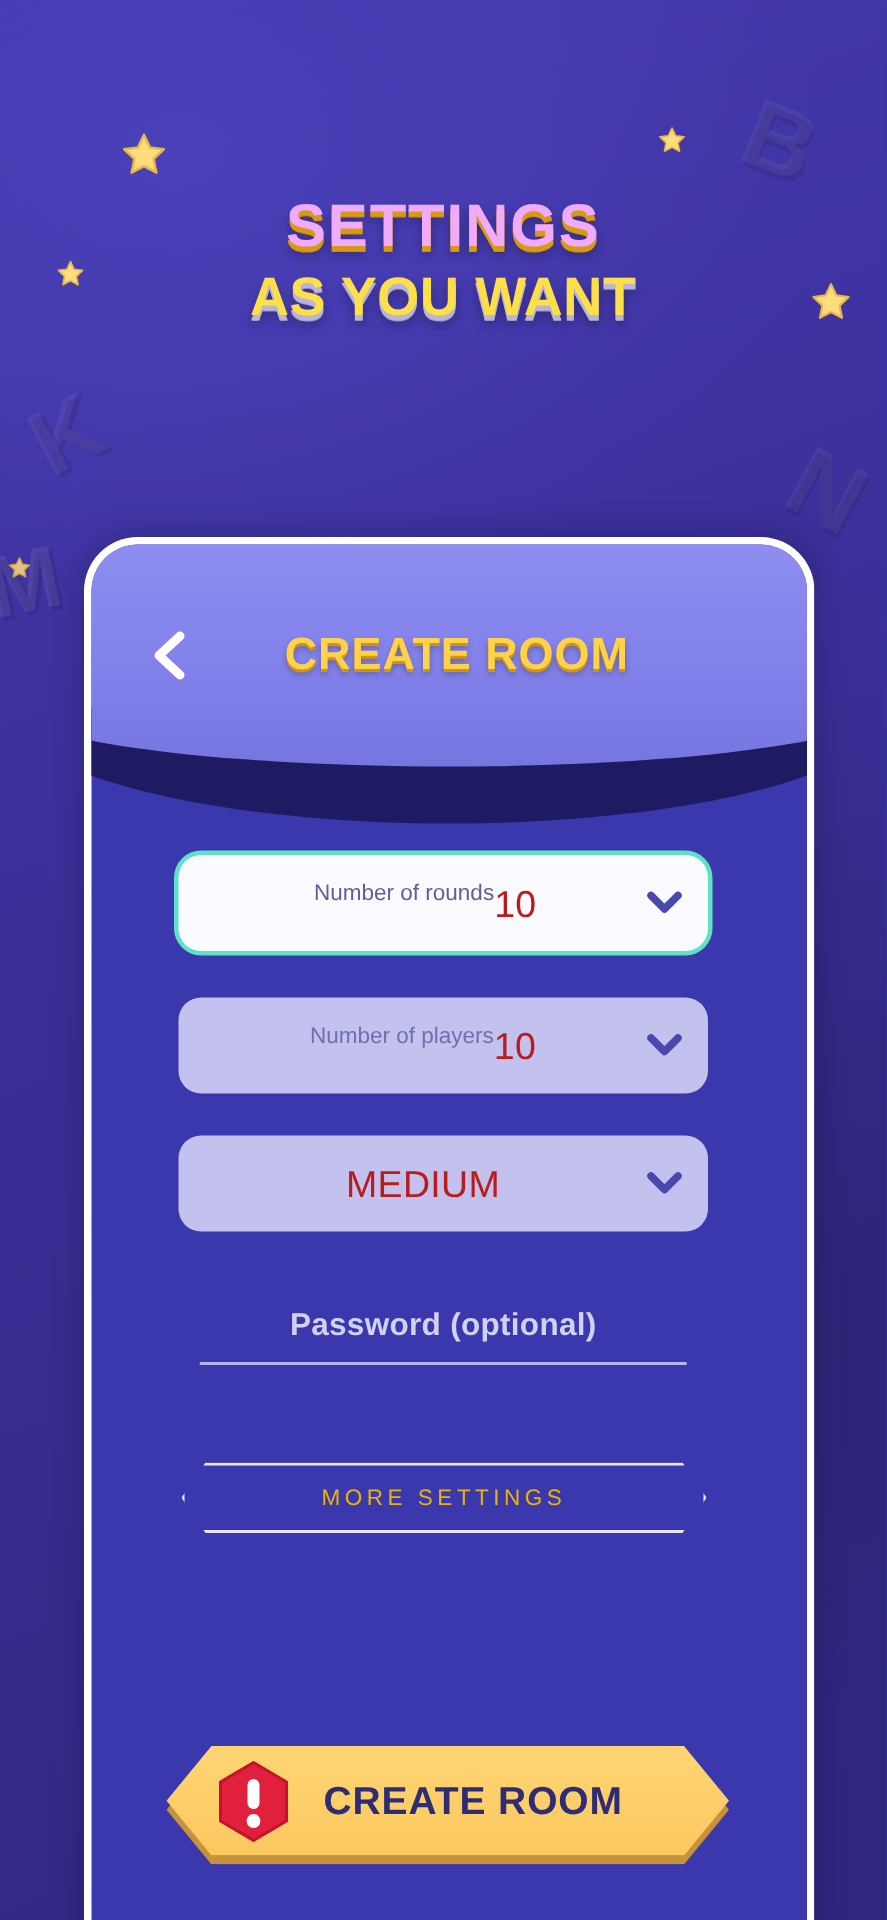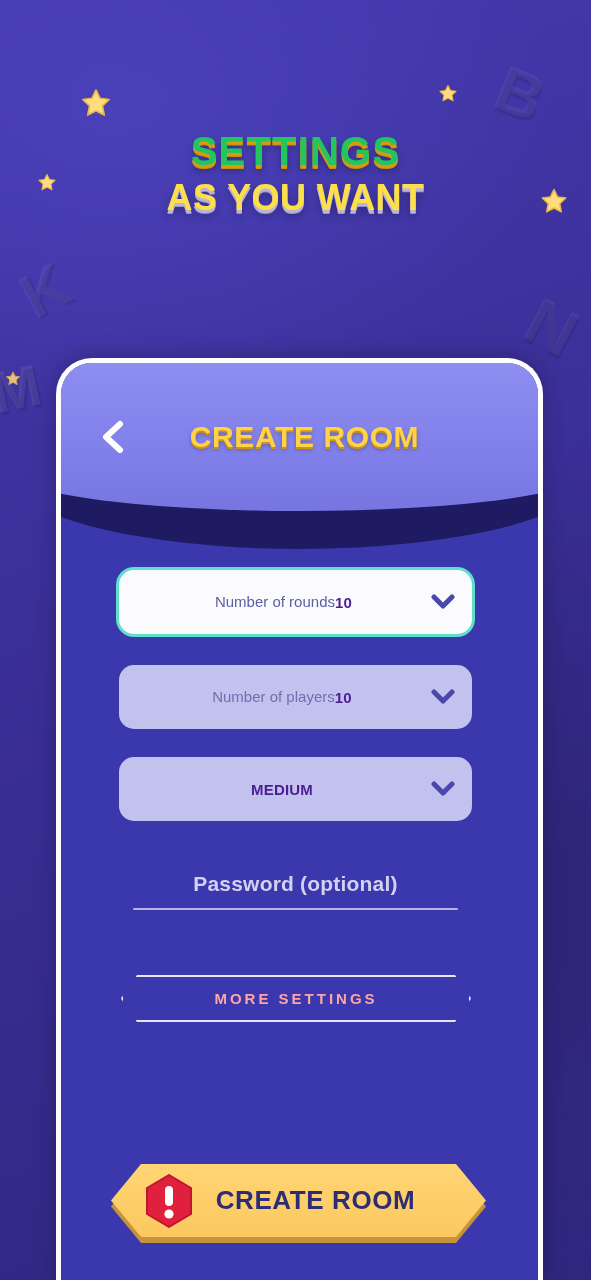--- a/index.html
+++ b/index.html
@@ -31,21 +31,21 @@
 
   .star { position:absolute; }
 
   
   .title-block {
     position:absolute; top:131px; left:0; right:0;
     text-align:center; z-index:4;
   }
   .title-main {
     font-size:40px; font-weight:900; letter-spacing:1.2px;
-    color:#22c55e;
+    color:#f0abfc;
     text-shadow:
       0 3px 0 #d99a10,
       0 4px 0 #c98c0c,
       0 6px 7px rgba(0,0,0,0.33);
     line-height:1.0;
   }
   .title-sub {
     margin-top:9px;
     font-size:36px; font-weight:900; letter-spacing:0.4px;
     color:#fde047;
@@ -128,21 +128,21 @@
   .field.normal {
     background:#c3c2ef;
     padding-left:15px;
   }
   .field-texts { flex:1; display:flex; flex-direction:row; justify-content:center; }
   .field-label {
     font-size:15px; font-weight:400; color:#6f6fae; line-height:1.25;
   }
   .field.focused .field-label { color:#5e5ea2; }
   .field-value {
-    font-size:15px; font-weight:700; color:#4c1d95; line-height:1.2; margin-top:1px;
+    font-size:25px; font-weight:400; color:#b91c1c; line-height:1.2; margin-top:1px;
     letter-spacing:0.2px;
   }
   .chev { flex:0 0 auto; width:26px; height:26px; display:flex; align-items:center; justify-content:center; }
 
   
   .password-wrap { position:absolute; left:72px; width:325px; }
   .password-label {
     font-size:21px; font-weight:800; color:#d3d1f2; letter-spacing:0.2px;
   }
   .password-line {
@@ -156,21 +156,21 @@
     cursor:pointer;
   }
   .ms-shape {
     position:absolute; inset:0;
     border:2px solid #e8e6f7;
     clip-path:polygon(0% 50%, 16px 0%, calc(100% - 16px) 0%, 100% 50%, calc(100% - 16px) 100%, 16px 100%);
     -webkit-clip-path:polygon(0% 50%, 16px 0%, calc(100% - 16px) 0%, 100% 50%, calc(100% - 16px) 100%, 16px 100%);
   }
   .ms-label {
     position:relative; z-index:2;
-    font-size:15px; font-weight:700; letter-spacing:3px; color:#fca5a5;
+    font-size:15px; font-weight:400; letter-spacing:3px; color:#eab308;
   }
 
   
   .create-room {
     position:absolute; left:50px; width:375px; height:73px;
     cursor:pointer;
   }
   .cr-shadow {
     position:absolute; left:0; top:6px; width:100%; height:100%;
     background:#c6933a;

